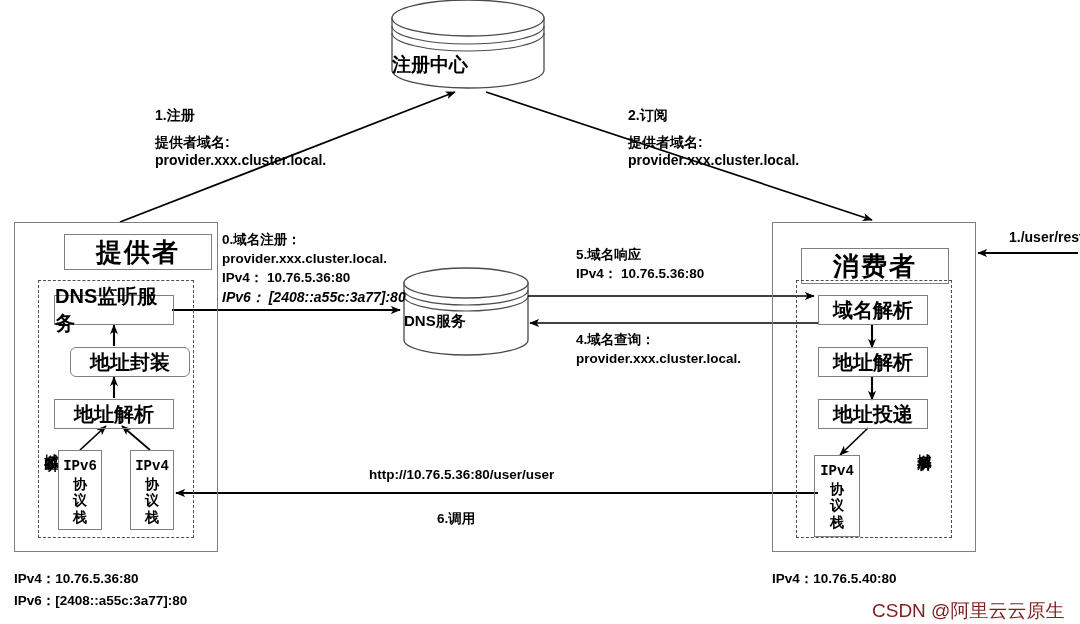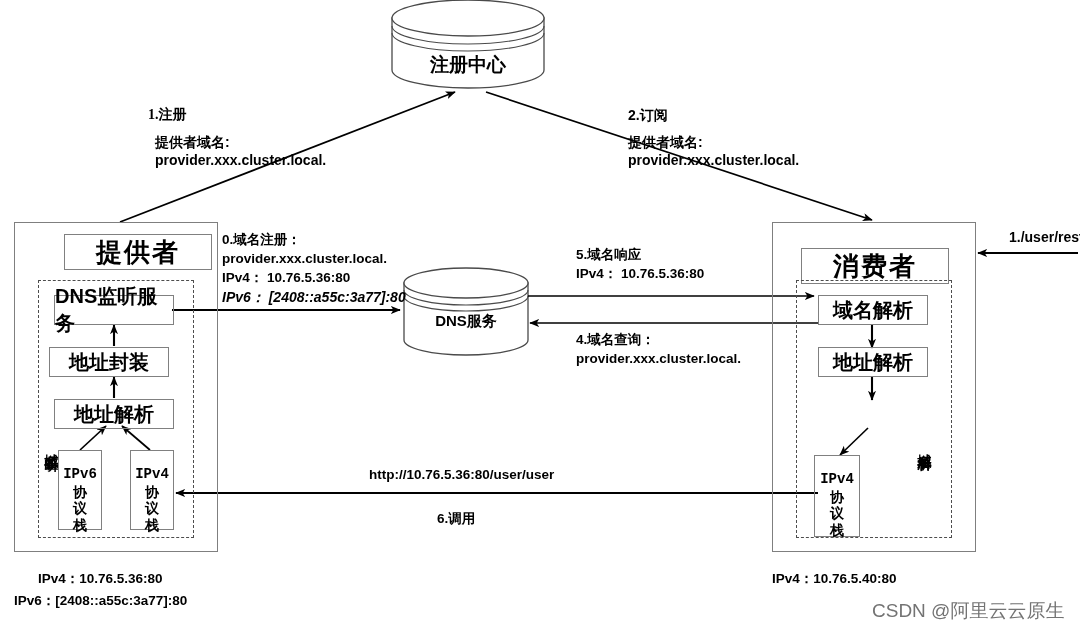--- a/index.html
+++ b/index.html
@@ -64,21 +64,21 @@
     line-height: 1;
   }
   .stack {
     position: absolute;
     border: 1px solid #808080;
     box-sizing: border-box;
     display: flex;
     flex-direction: column;
     align-items: center;
     justify-content: flex-start;
-    padding-top: 15px;
+    padding-top: 7px;
     color: #000;
   }
   .stack .proto {
     font-family: "Liberation Mono", "DejaVu Sans Mono", monospace;
     font-weight: bold;
     font-size: 14px;
     line-height: 1.25;
   }
   .stack .ch {
     font-weight: bold;
@@ -89,27 +89,27 @@
     font-size: 26px;
     font-weight: bold;
     letter-spacing: 2px;
   }
   .node-box {
     font-size: 20px;
     font-weight: bold;
   }
   .watermark {
     position: absolute;
-    color: #737373;
+    color: #7f1d1d;
     font-size: 19px;
     white-space: pre;
   }
   .cyl-label {
     position: absolute;
-    text-align: center;
+    text-align: left;
     font-weight: bold;
     color: #000;
   }
 </style>
 </head>
 <body>
 
 <div id="canvas">
 
   <svg class="layer" viewBox="0 0 1080 624">
@@ -158,21 +158,21 @@
     <line x1="872" y1="377" x2="872" y2="400" stroke="#000" stroke-width="2.1" marker-end="url(#arrow)"></line>
 
     <line x1="868" y1="428" x2="840" y2="455" stroke="#000" stroke-width="1.6" marker-end="url(#arrow)"></line>
   </svg>
 
   <div class="cyl-label" style="left:392px; top:52px; width:152px; font-size:19px;">注册中心</div>
 
   <div class="cyl-label" style="left:404px; top:312px; width:124px; font-size:15px;">DNS服务</div>
 
   <div>
-    <div class="txt b" style="left:148px; top:106px; font-size:14px;font-family:Liberation Serif, serif;">1.注册</div>
+    <div class="txt b" style="left:155px; top:106px; font-size:14px;">1.注册</div>
     <div class="txt b" style="left:155px; top:133px; font-size:14px;">提供者域名:</div>
     <div class="txt b" style="left:155px; top:151px; font-size:14px;">provider.xxx.cluster.local.</div>
   </div>
 
   <div>
     <div class="txt b" style="left:628px; top:106px; font-size:14px;">2.订阅</div>
     <div class="txt b" style="left:628px; top:133px; font-size:14px;">提供者域名:</div>
     <div class="txt b" style="left:628px; top:151px; font-size:14px;">provider.xxx.cluster.local.</div>
   </div>
 
@@ -202,50 +202,51 @@
 
   <div class="outerbox" style="left:14px; top:222px; width:204px; height:330px;"></div>
 
   <div class="box title-box" style="left:43px; top:234px; width:148px; height:36px;margin-left:21px;">提供者</div>
 
   <div class="dashbox" style="left:38px; top:280px; width:156px; height:258px;"></div>
 
   <div class="vlabel" style="left:45px; top:443px; font-size:14px;">域名监听</div>
 
   <div class="box node-box" style="left:54px; top:295px; width:120px; height:30px;">DNS监听服务</div>
-  <div class="box node-box" style="left:49px; top:347px; width:120px; height:30px;">地址封装</div>
+  <div class="box node-box" style="left:70px; top:347px; width:120px; height:30px;border-radius:6px;">地址封装</div>
   <div class="box node-box" style="left:54px; top:399px; width:120px; height:30px;">地址解析</div>
 
   <div class="stack" style="left:58px; top:450px; width:44px; height:80px;">
     <span class="proto">IPv6</span>
     <span class="ch">协</span>
     <span class="ch">议</span>
     <span class="ch">栈</span>
   </div>
 
   <div class="stack" style="left:130px; top:450px; width:44px; height:80px;">
     <span class="proto">IPv4</span>
     <span class="ch">协</span>
     <span class="ch">议</span>
     <span class="ch">栈</span>
   </div>
 
-  <div class="txt b" style="left:14px; top:570px; font-size:13.5px;margin-left:24px;">IPv4：10.76.5.36:80</div>
+  <div class="txt b" style="left:14px; top:570px; font-size:13.5px;">IPv4：10.76.5.36:80</div>
   <div class="txt b" style="left:14px; top:592px; font-size:13.5px;">IPv6：[2408::a55c:3a77]:80</div>
 
   <div class="outerbox" style="left:772px; top:222px; width:204px; height:330px;"></div>
 
   <div class="box title-box" style="left:801px; top:248px; width:148px; height:36px;">消费者</div>
 
   <div class="dashbox" style="left:796px; top:280px; width:156px; height:258px;"></div>
 
   <div class="vlabel" style="left:918px; top:443px; font-size:14px;">域名解析</div>
 
   <div class="box node-box" style="left:818px; top:295px; width:110px; height:30px;">域名解析</div>
   <div class="box node-box" style="left:818px; top:347px; width:110px; height:30px;">地址解析</div>
+  <div class="box node-box" style="left:818px; top:399px; width:110px; height:30px;">地址投递</div>
 
   <div class="stack" style="left:814px; top:455px; width:46px; height:82px;">
     <span class="proto">IPv4</span>
     <span class="ch">协</span>
     <span class="ch">议</span>
     <span class="ch">栈</span>
   </div>
 
   <div class="txt b" style="left:772px; top:570px; font-size:13.5px;">IPv4：10.76.5.40:80</div>
 

